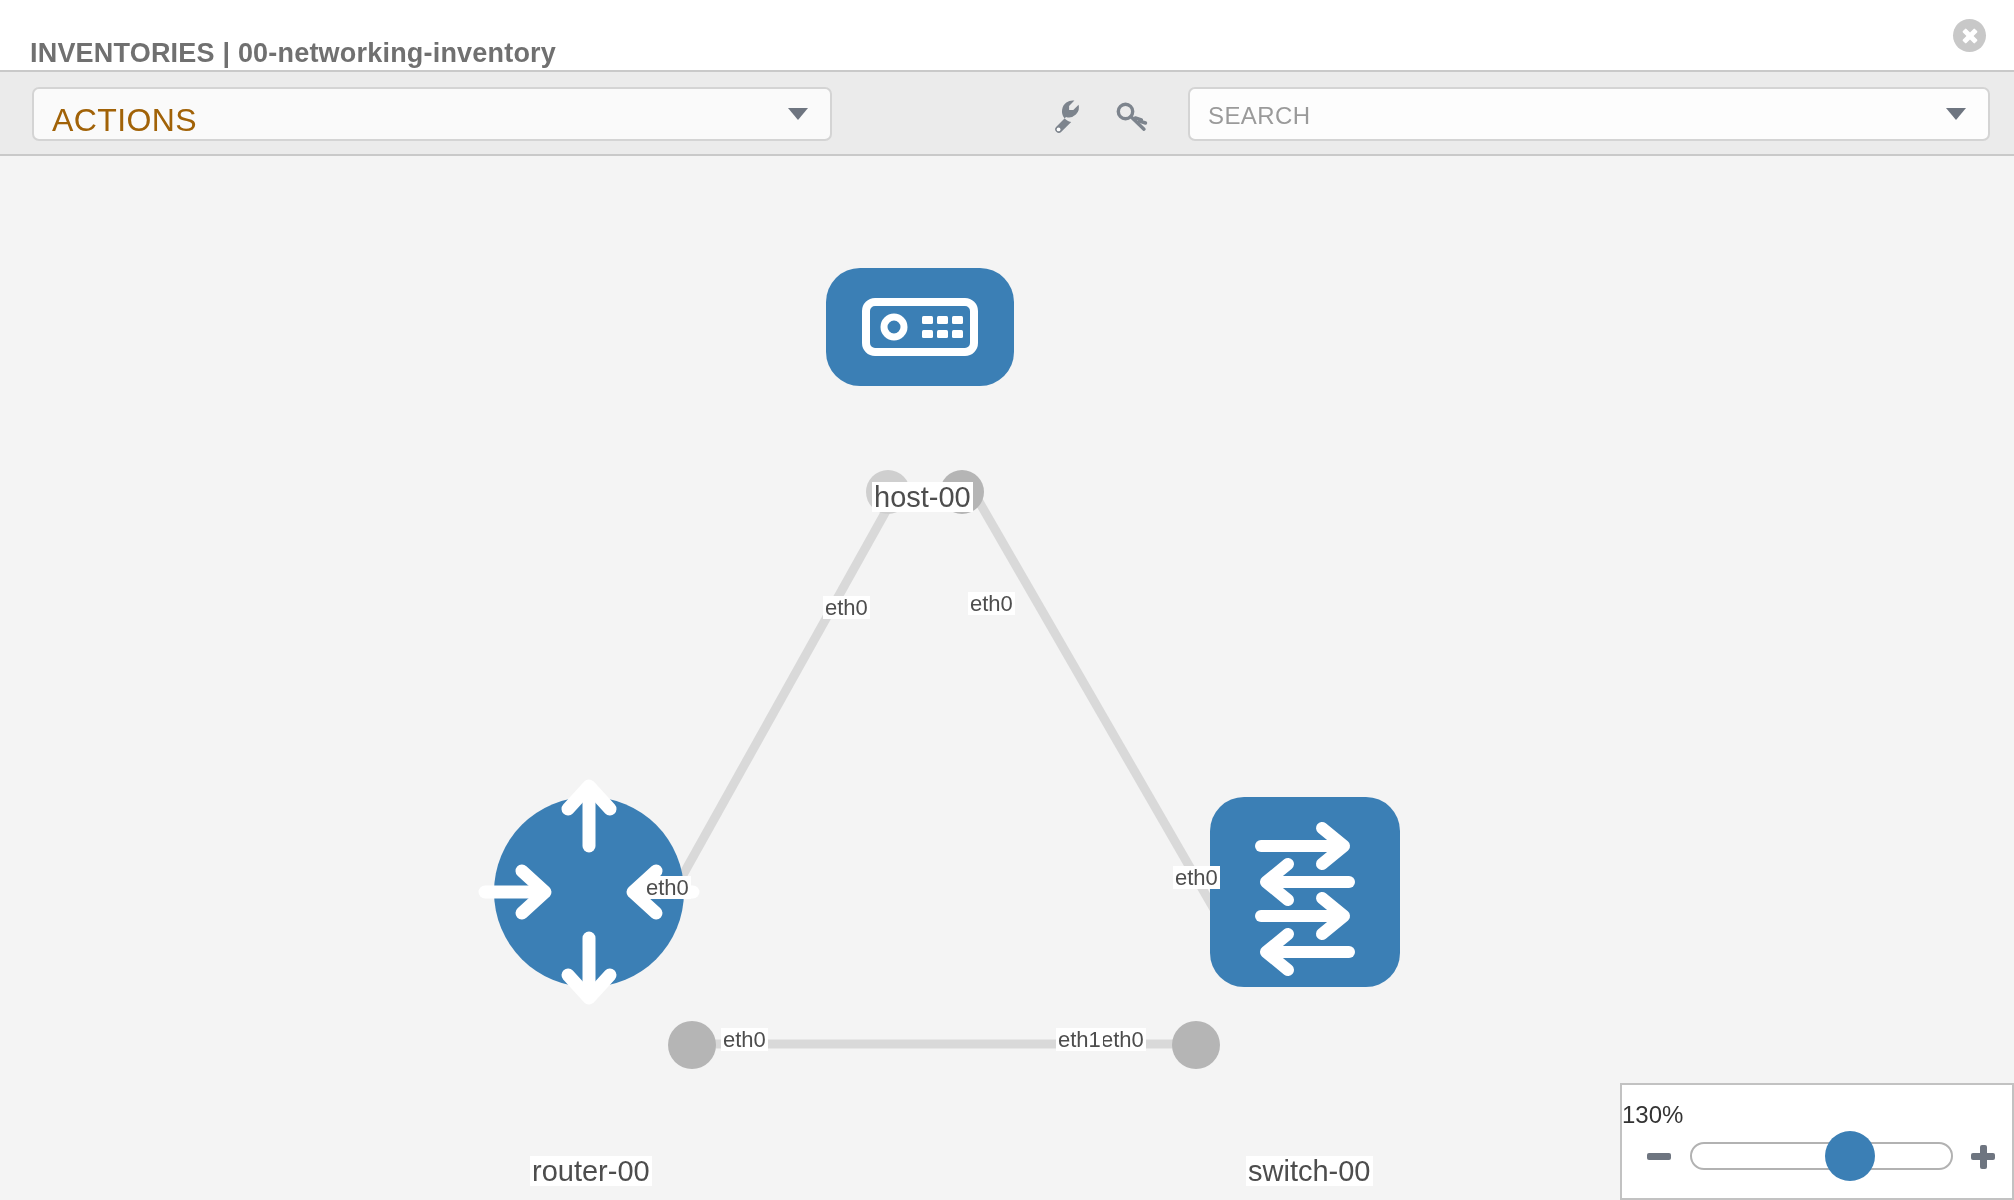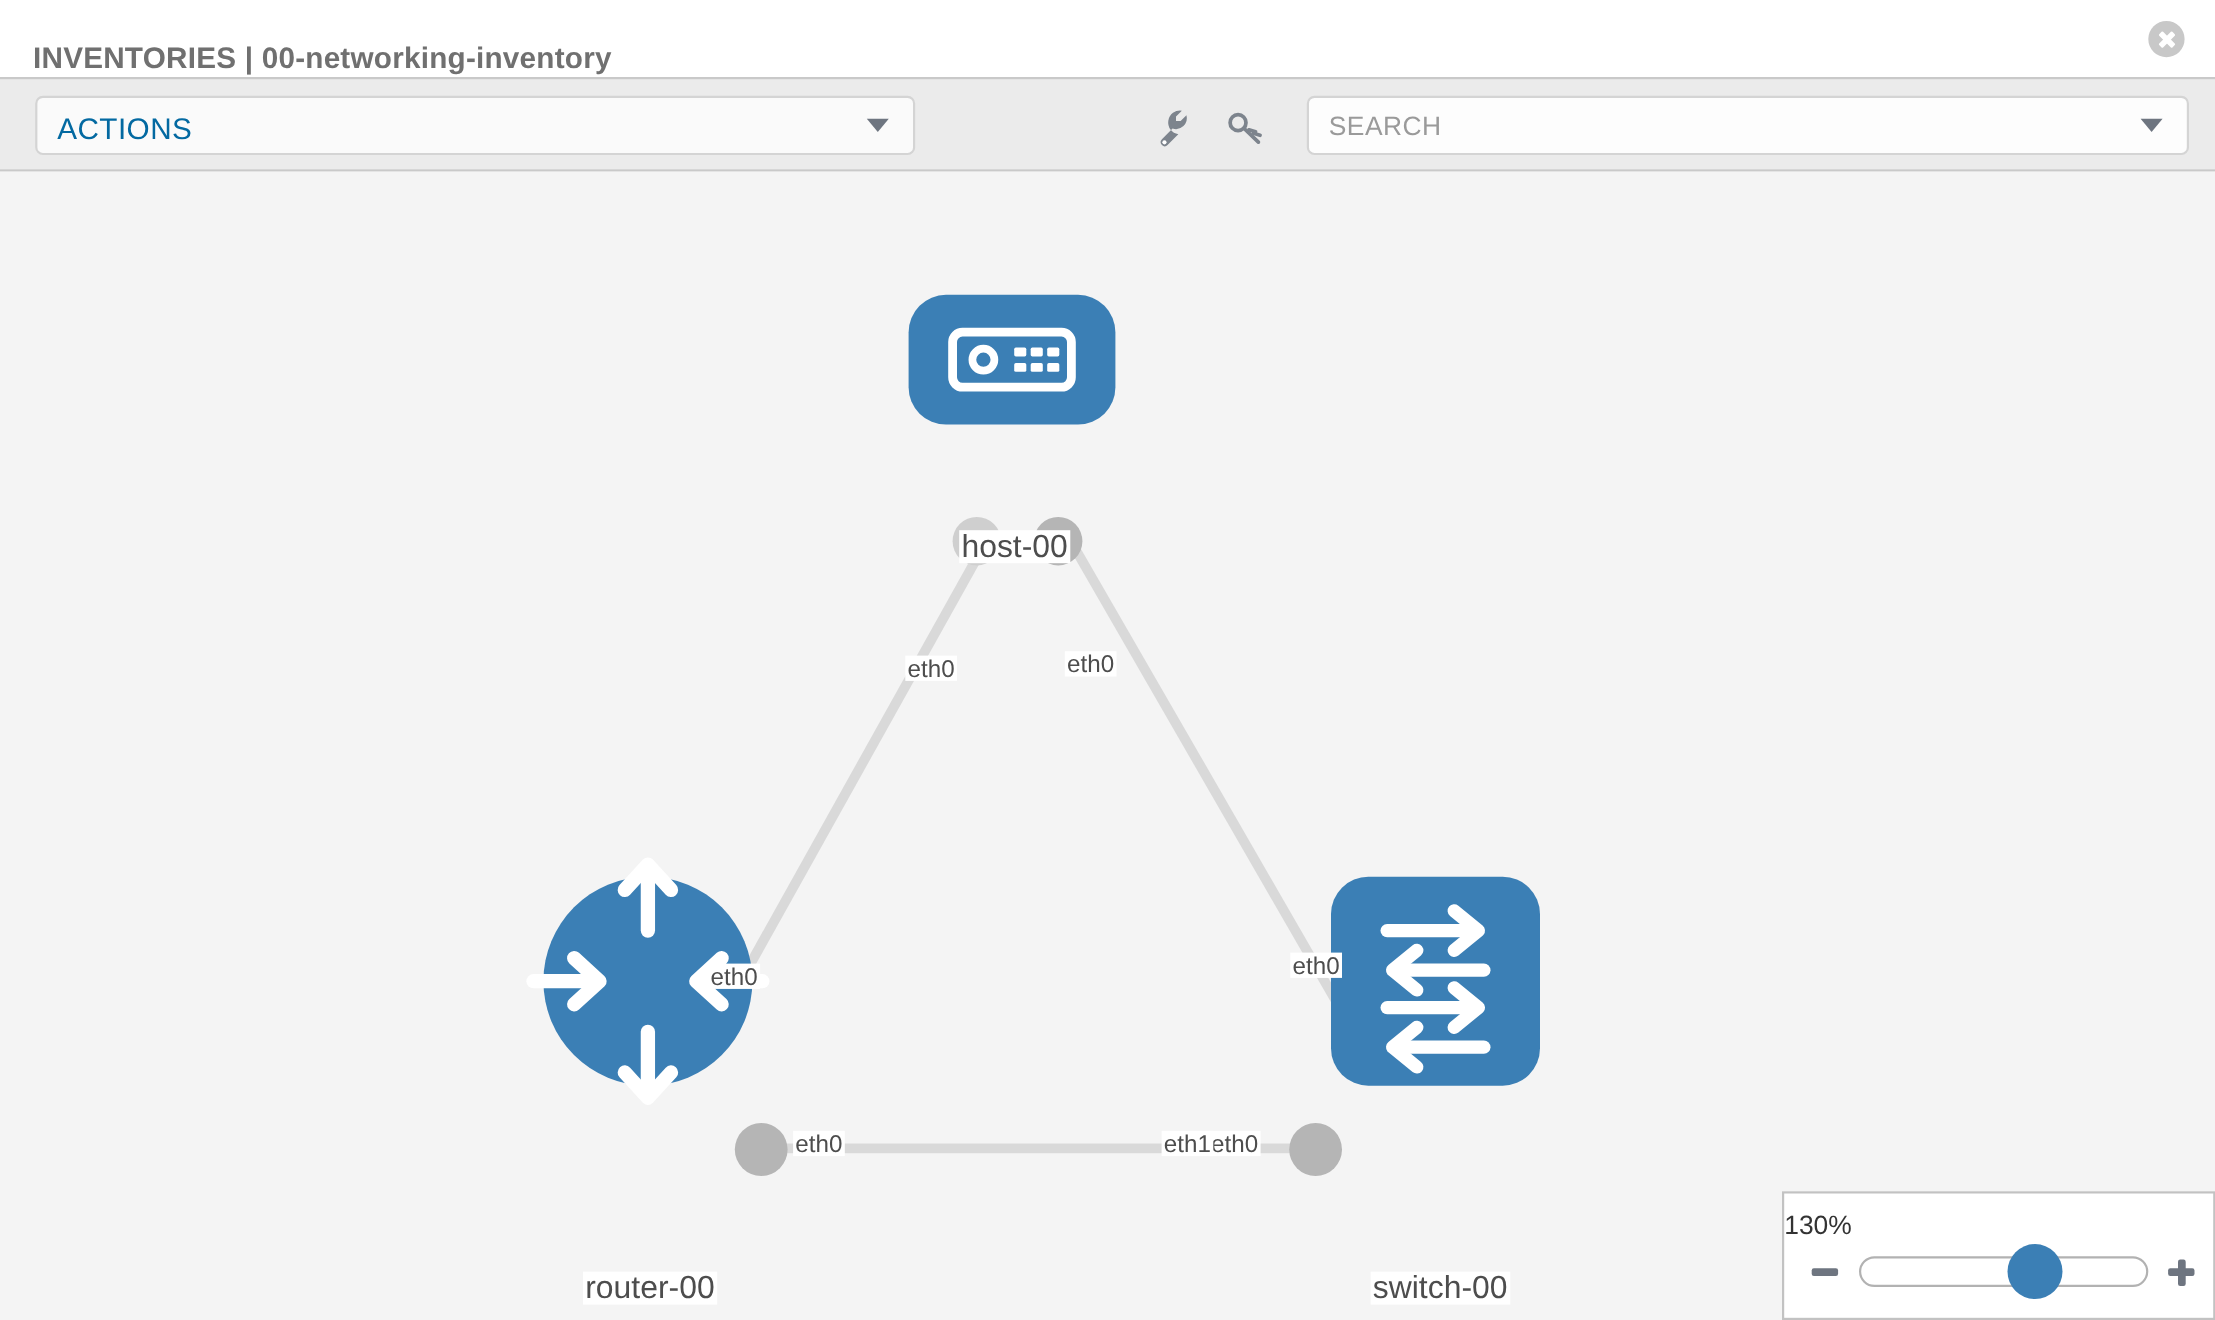--- a/index.html
+++ b/index.html
@@ -84,22 +84,22 @@
     background: #fafafa;
     border: 2px solid #d4d4d4;
     border-radius: 7px;
     box-sizing: border-box;
     cursor: pointer;
   }
   .actions-label {
     position: absolute;
     left: 18px;
     top: 13px;
-    font-size: 27px;
-    color: #0369a1;
+    font-size: 32px;
+    color: #a16207;
     letter-spacing: 0.4px;
   }
   .caret {
     position: absolute;
     right: 22px;
     top: 50%;
     transform: translateY(-50%);
     width: 0; height: 0;
     border-left: 10px solid transparent;
     border-right: 10px solid transparent;

